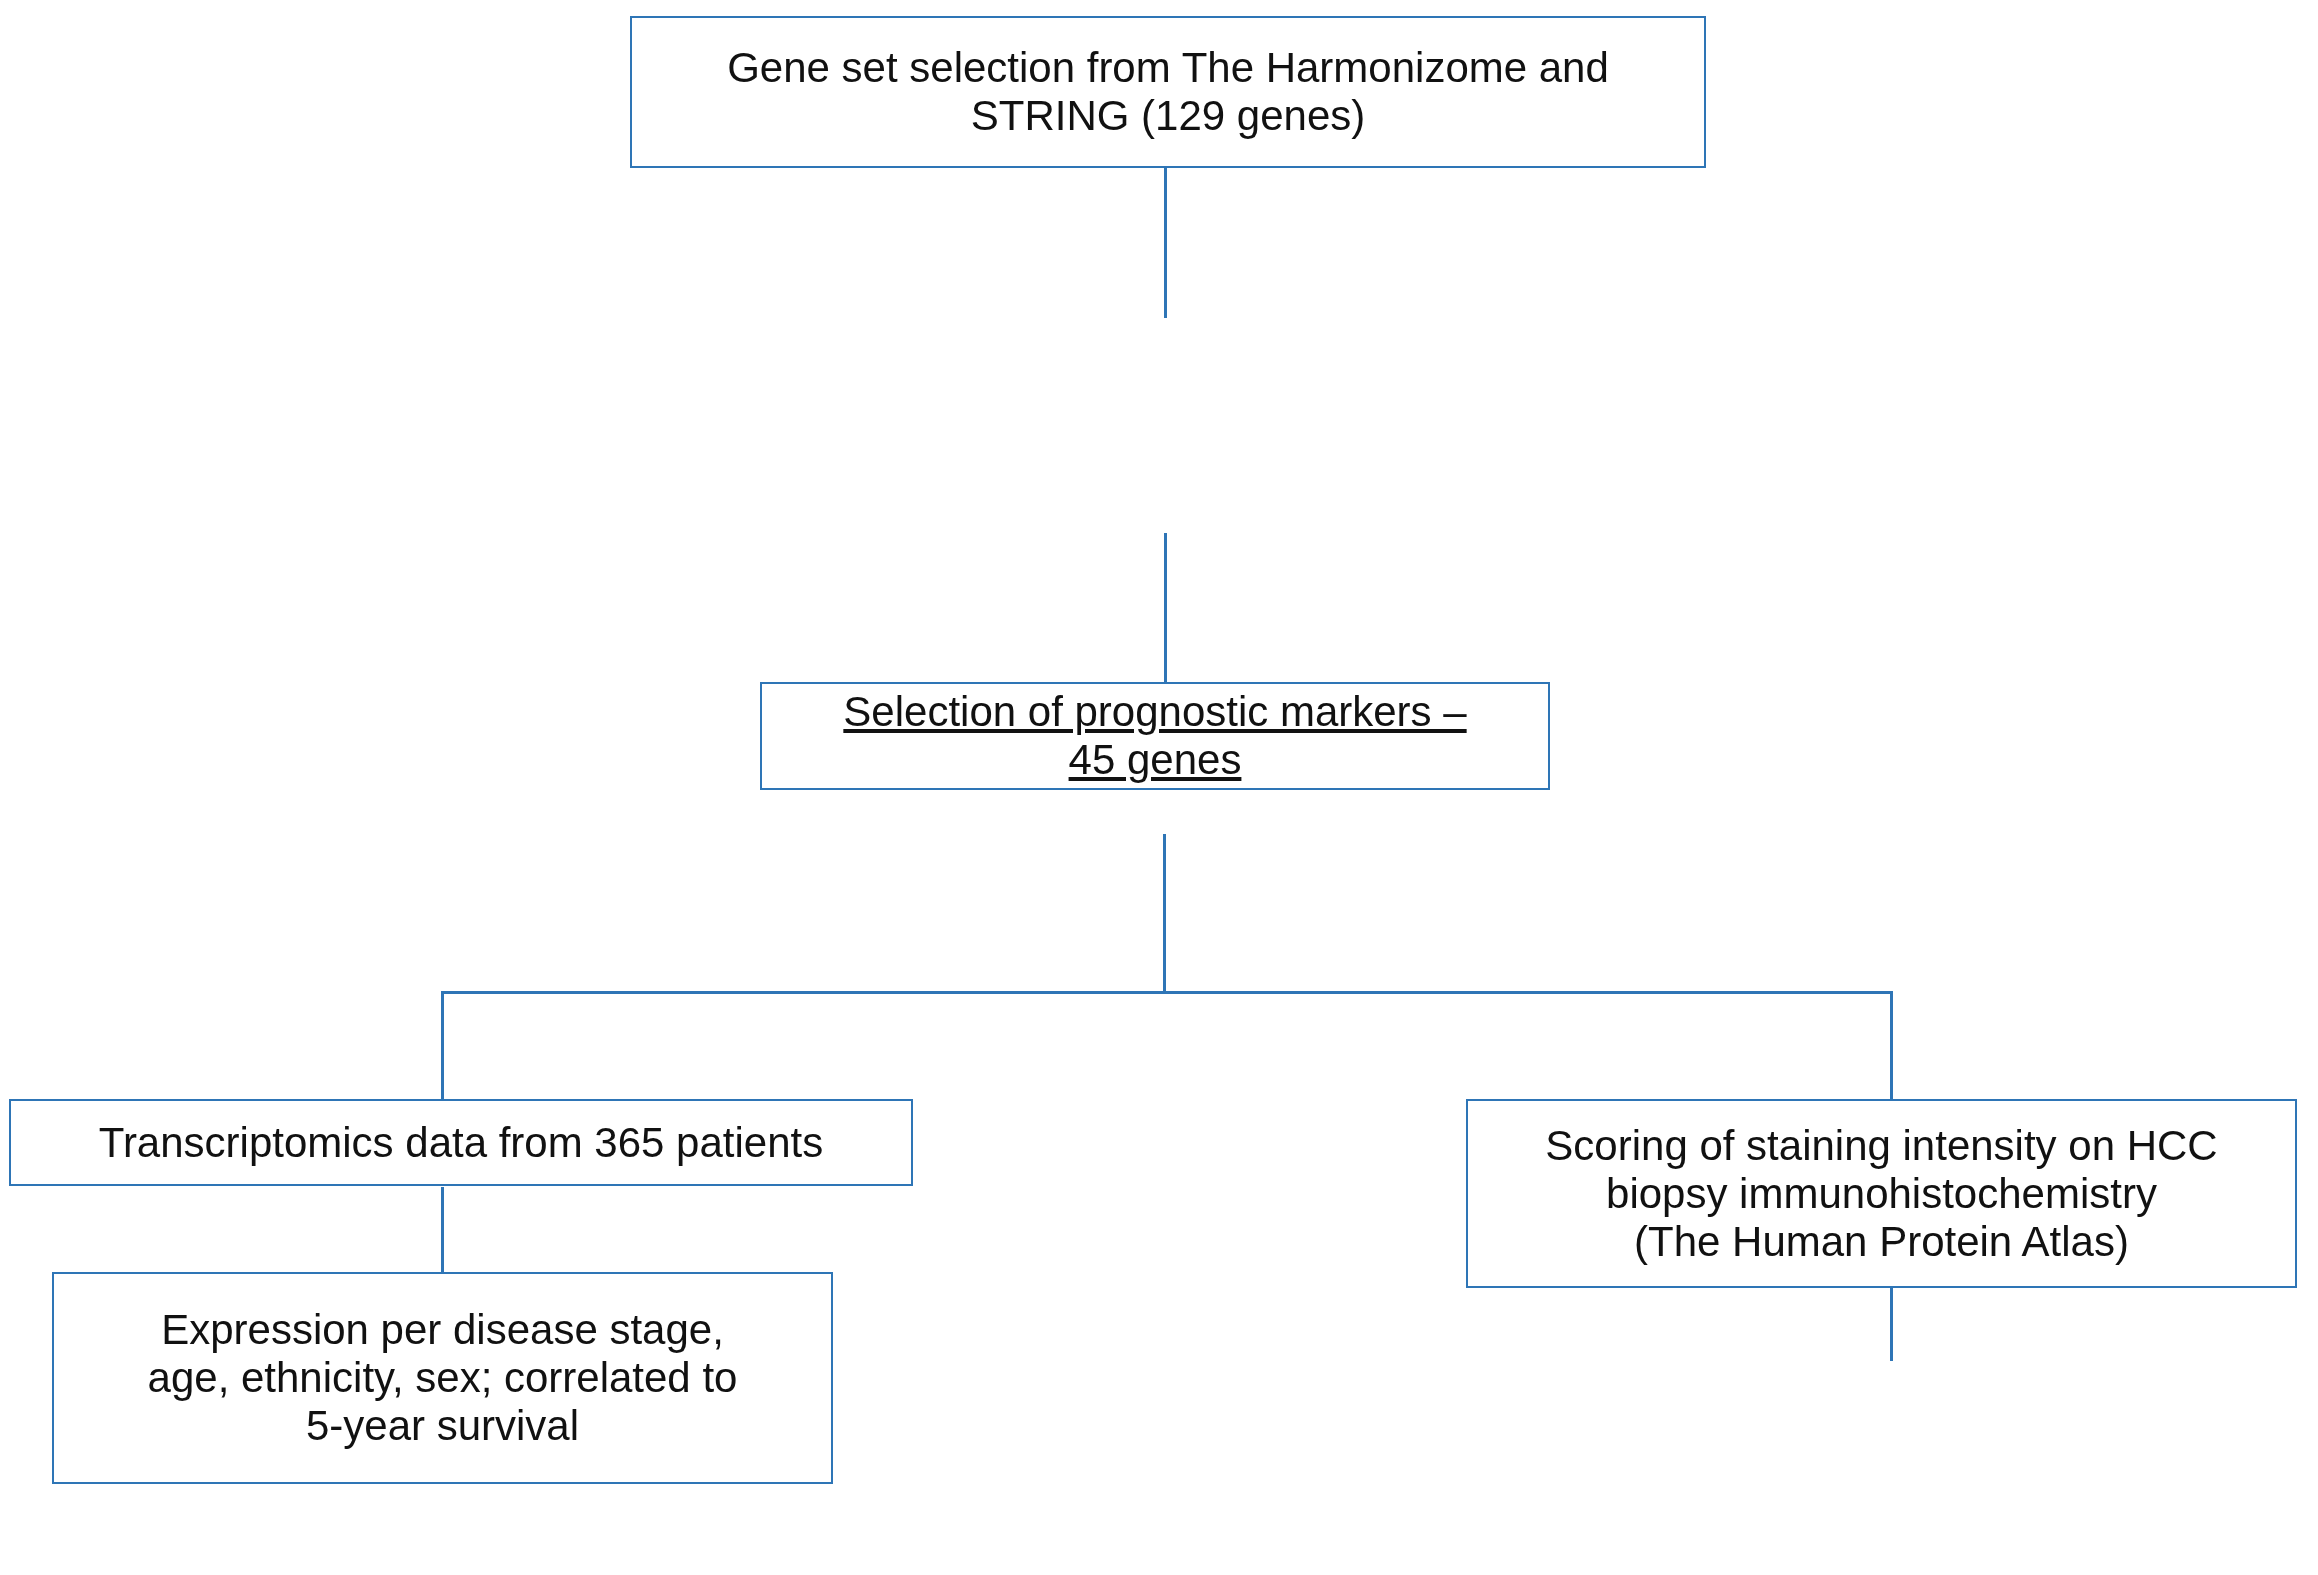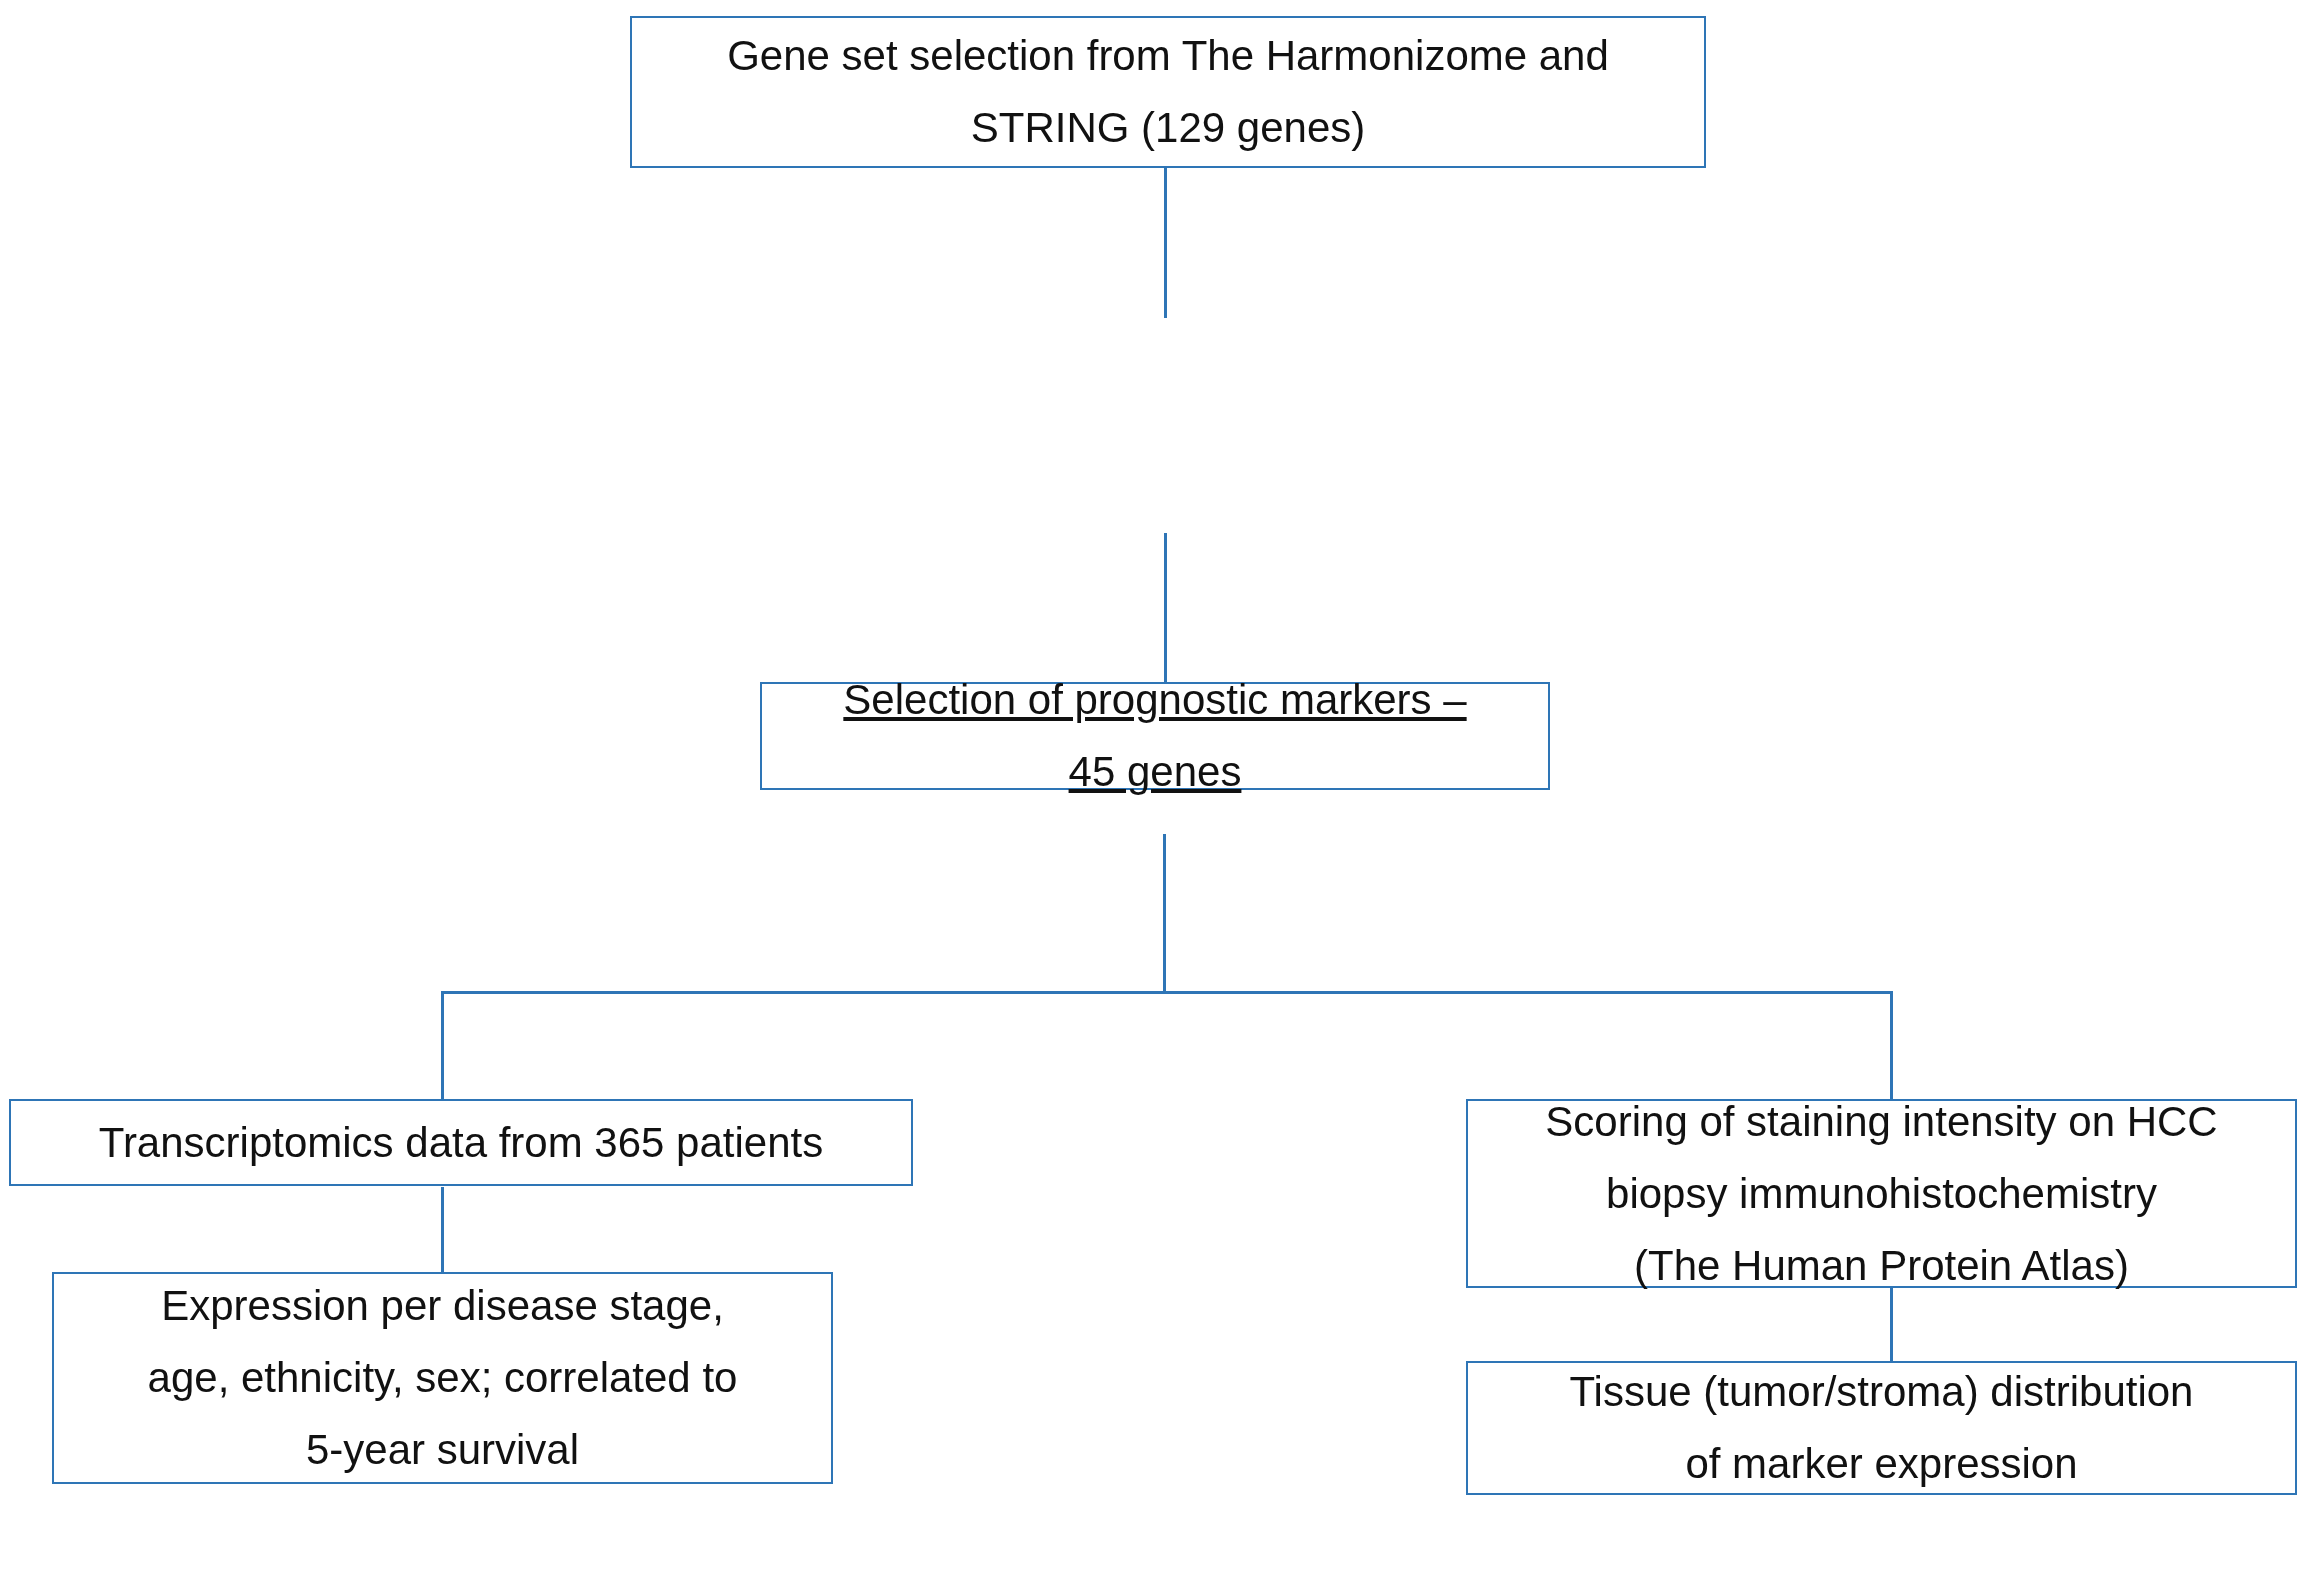--- a/index.html
+++ b/index.html
@@ -20,21 +20,21 @@
   .node {
     position: absolute;
     border: 2.5px solid var(--accent);
     background: var(--background);
     display: flex;
     align-items: center;
     justify-content: center;
     text-align: center;
     color: var(--text);
     font-size: 42px;
-    line-height: 72px;
+    line-height: 48px;
     white-space: pre-line;
     padding: 3.3px 8.3px;
   }
   .edge {
     position: absolute;
     background: var(--accent);
   }
 
   
   .n1 { left: 630px;  top: 15.7px;   width: 1076px; height: 152px; }
@@ -80,24 +80,20 @@
 age, ethnicity, sex; correlated to
 5-year survival</span>
   </div>
 
   <div class="node n6">
     <span>Scoring of staining intensity on HCC
 biopsy immunohistochemistry
 (The Human Protein Atlas)</span>
   </div>
 
-  <div class="node n7">
-    <span>Tissue (tumor/stroma) distribution
-of marker expression</span>
-  </div>
 
   <div class="edge e1"></div>
   <div class="edge e2"></div>
   <div class="edge e3"></div>
   <div class="edge e4"></div>
   <div class="edge e5"></div>
   <div class="edge e6"></div>
   <div class="edge e7"></div>
   <div class="edge e8"></div>
 

